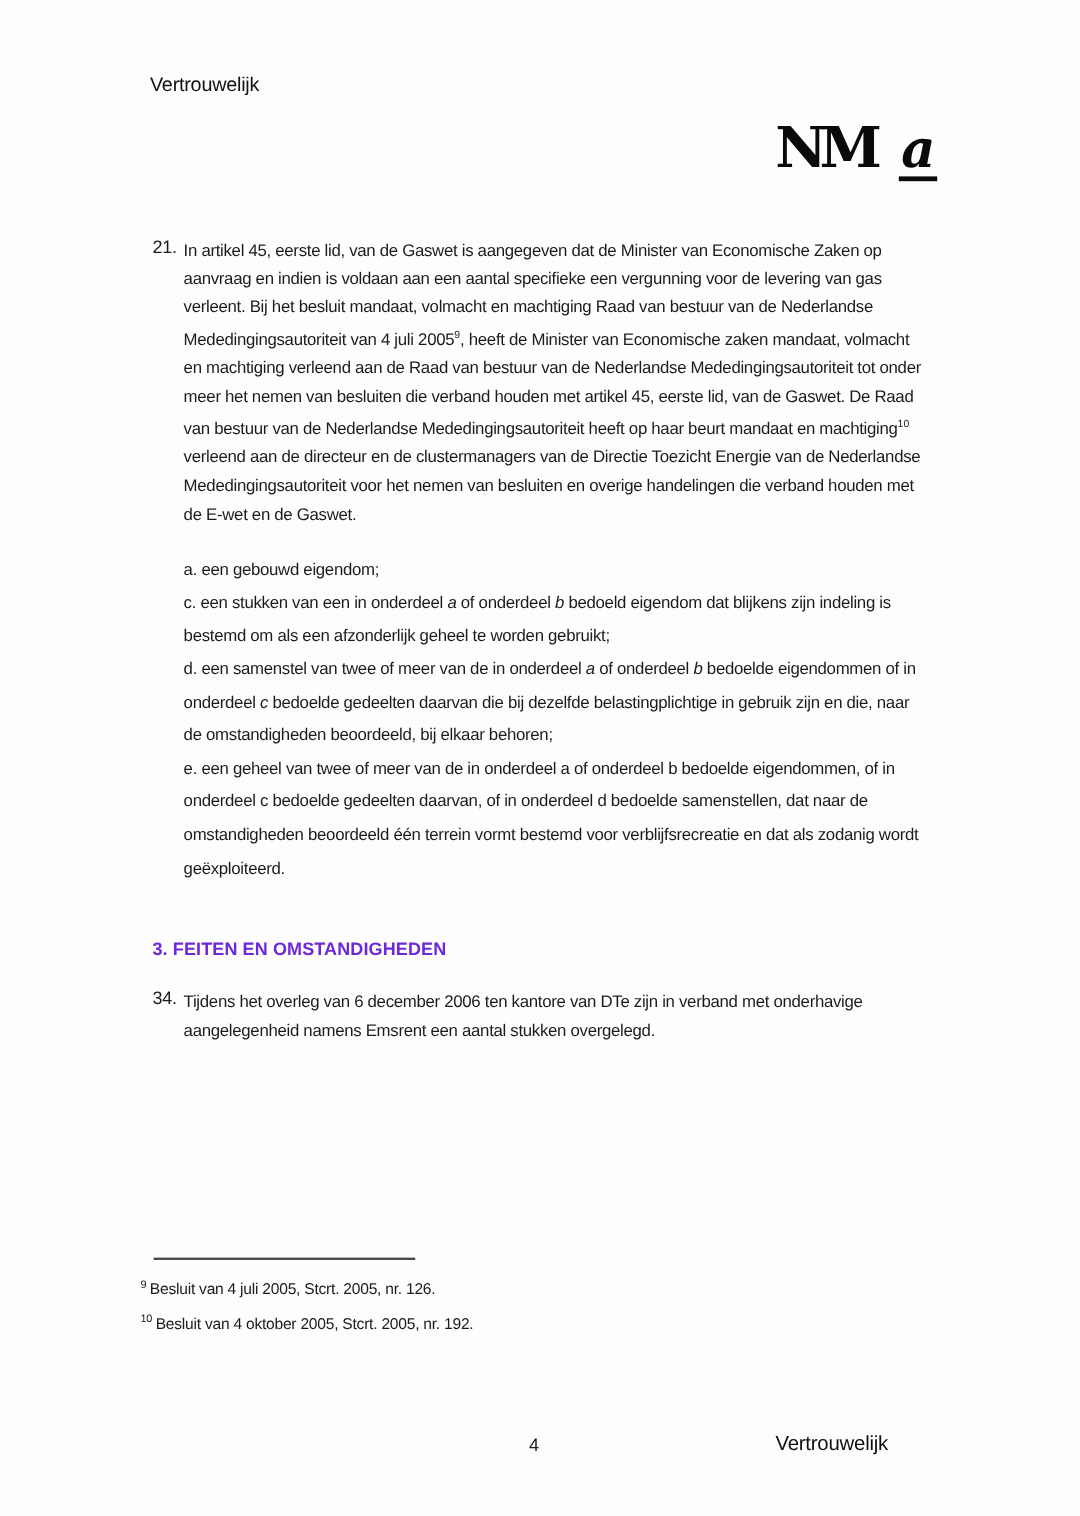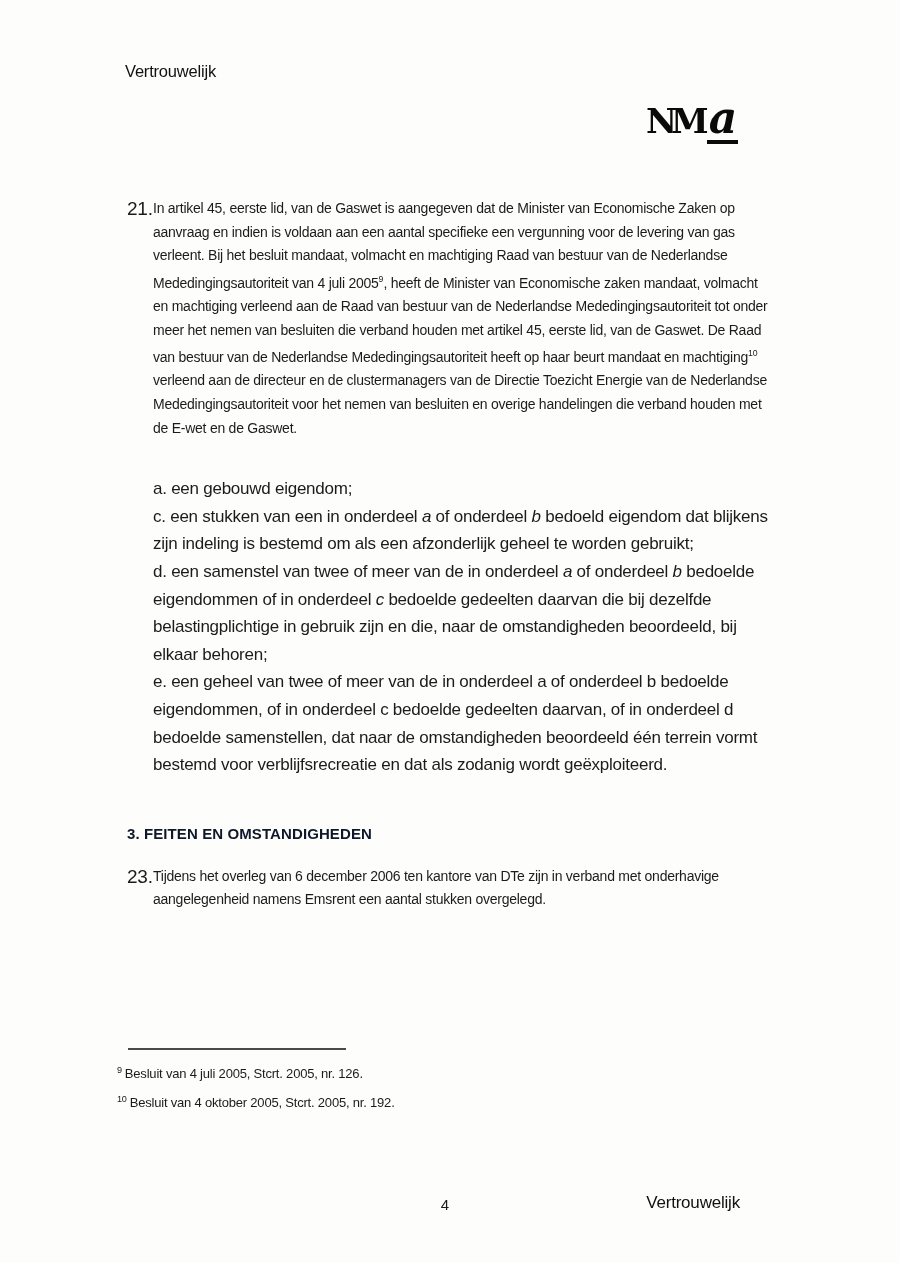--- a/index.html
+++ b/index.html
@@ -28,70 +28,70 @@
     position: absolute;
     top: 96px;
     left: 646px;
     width: 100px;
     font-family: "DejaVu Serif", "Liberation Serif", serif;
     font-weight: bold;
     color: #0a0a0a;
     white-space: nowrap;
   }
   .logo-nm {
-    font-size: 34px;
+    font-size: 47px;
     letter-spacing: -6px;
-    margin-right: 4px;
+    margin-right: 20px;
   }
   .logo-a {
     display: inline-block;
     font-size: 44px;
     font-style: italic;
     border-bottom: 4px solid #0a0a0a;
     line-height: 1.0;
     padding: 0 1px 0 2px;
   }
 
   
   .content {
     position: absolute;
     top: 197px;
     left: 127px;
     width: 648px;
   }
   .para { display: flex; }
   .para .num {
     flex: 0 0 26px;
-    font-size: 19px;
+    font-size: 15px;
     padding-top: 1px;
     letter-spacing: -0.2px;
   }
   .para .ptext {
     flex: 1;
     font-size: 14px;
     line-height: 23.6px;
     letter-spacing: -0.25px;
   }
   .p22 { margin-top: 20px; }
   .items {
-    margin-top: 35px;
+    margin-top: 21px;
     margin-left: 26px;
-    font-size: 17px;
+    font-size: 14px;
     line-height: 27.6px;
     letter-spacing: -0.25px;
     width: 622px;
   }
   .sup { vertical-align: super; font-size: 0.62em; letter-spacing: 0; }
   .it { font-style: italic; }
   .section-heading {
     margin-top: 46px;
     font-size: 15px;
     font-weight: bold;
     letter-spacing: 0.1px;
-    color: #0f172a;
+    color: #6d28d9;
   }
   .p23 { margin-top: 23px; }
 
   
   .footnote-rule {
     position: absolute;
     top: 1048px;
     left: 128px;
     width: 218px;
     height: 2px;
@@ -148,21 +148,21 @@
     <div class="items">
       <div class="item"><span>a. een gebouwd eigendom;</span></div>
       <div class="item"><span>c. een stukken van een in onderdeel </span><span class="it">a</span><span> of onderdeel </span><span class="it">b</span><span> bedoeld eigendom dat blijkens zijn indeling is bestemd om als een afzonderlijk geheel te worden gebruikt;</span></div>
       <div class="item"><span>d. een samenstel van twee of meer van de in onderdeel </span><span class="it">a</span><span> of onderdeel </span><span class="it">b</span><span> bedoelde eigendommen of in onderdeel </span><span class="it">c</span><span> bedoelde gedeelten daarvan die bij dezelfde belastingplichtige in gebruik zijn en die, naar de omstandigheden beoordeeld, bij elkaar behoren;</span></div>
       <div class="item"><span>e. een geheel van twee of meer van de in onderdeel a of onderdeel b bedoelde eigendommen, of in onderdeel c bedoelde gedeelten daarvan, of in onderdeel d bedoelde samenstellen, dat naar de omstandigheden beoordeeld één terrein vormt bestemd voor verblijfsrecreatie en dat als zodanig wordt geëxploiteerd.</span></div>
     </div>
 
     <h2 class="section-heading">3. FEITEN EN OMSTANDIGHEDEN</h2>
 
     <div class="para p23">
-      <span class="num">23.</span>
+      <span class="num">34.</span>
       <div class="ptext">Tijdens het overleg van 6 december 2006 ten kantore van DTe zijn in verband met onderhavige aangelegenheid namens Emsrent een aantal stukken overgelegd.</div>
     </div>
 
   </main>
 
   <div class="footnote-rule"></div>
 
   <div class="footnotes">
     <div class="footnote">
       <span class="fn-marker">9</span><span>Besluit van 4 juli 2005, Stcrt. 2005, nr. 126.</span>

